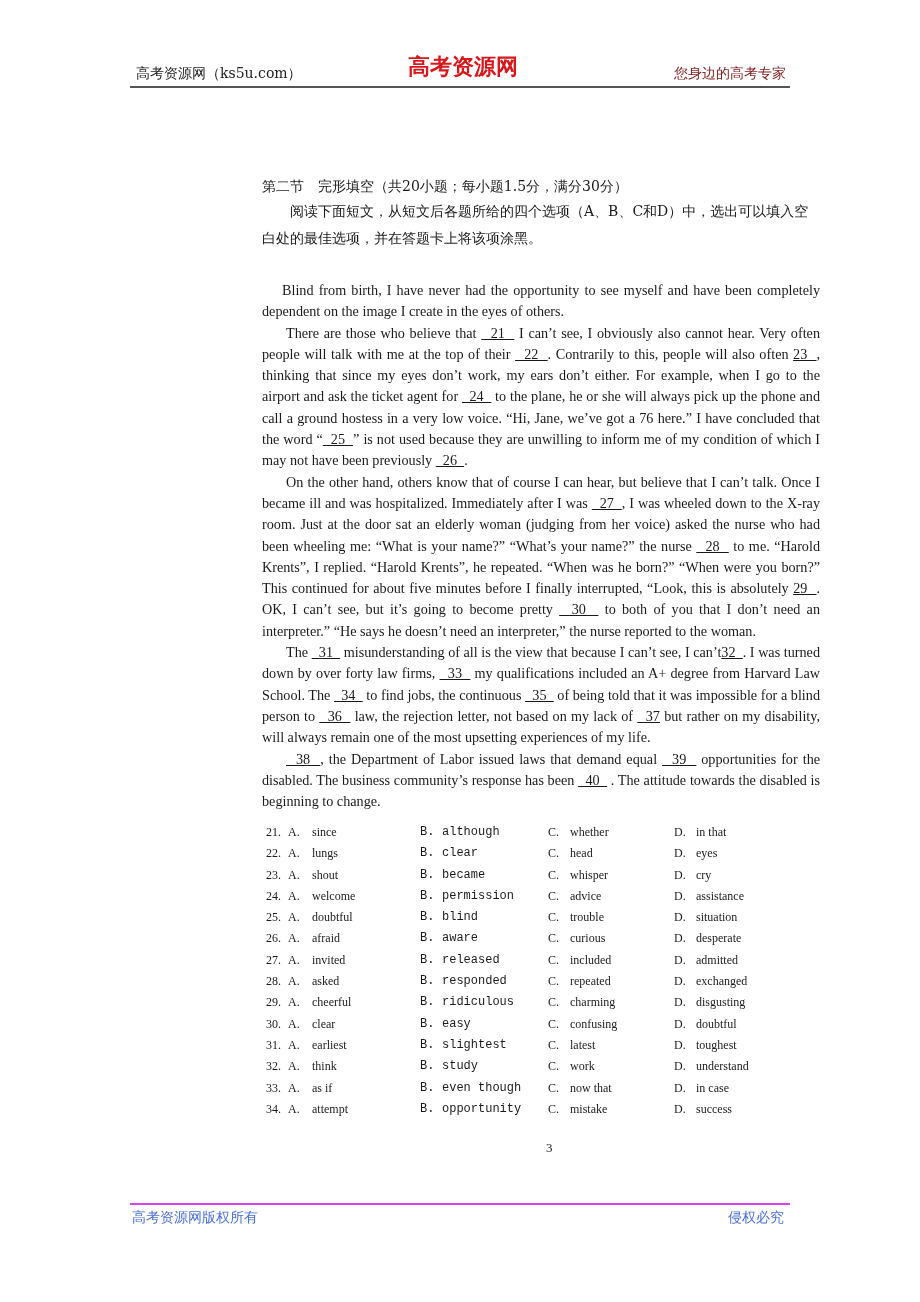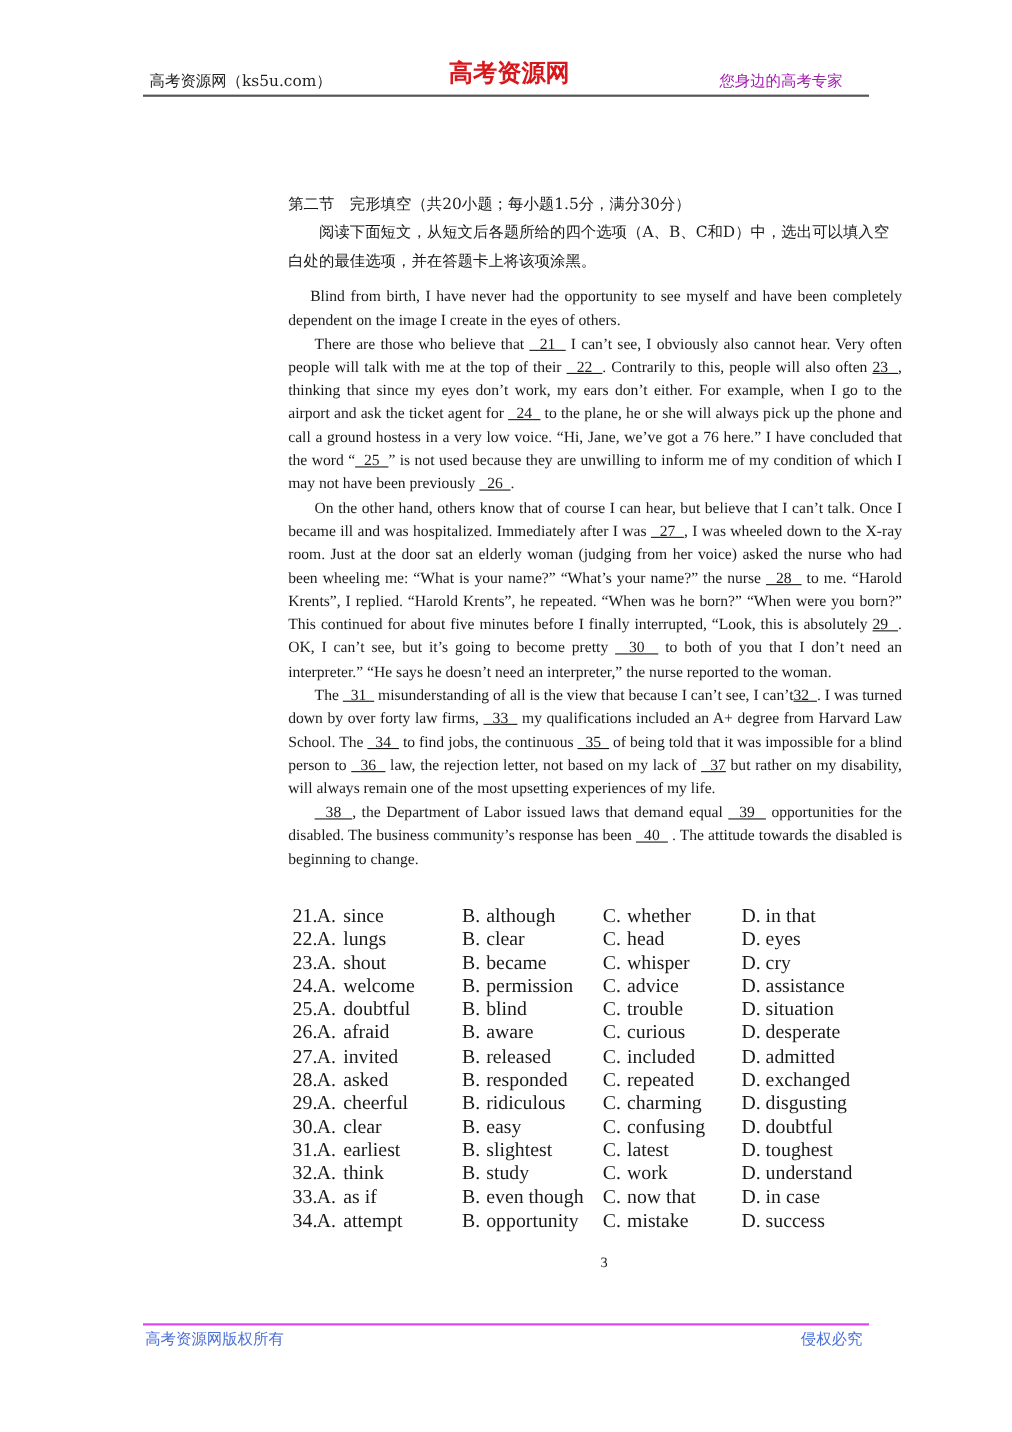--- a/index.html
+++ b/index.html
@@ -13,41 +13,41 @@
     }
     .header-left {
       position: absolute; left: 6px; bottom: 3px; font-size: 14px; color: #222;
       font-family: "DejaVu Serif", serif;
     }
     .header-logo {
       position: absolute; left: 278px; top: 0px; font-size: 22px; font-weight: bold;
       color: #d8171c; letter-spacing: 0px; font-family: "DejaVu Serif", serif;
     }
     .header-right {
-      position: absolute; right: 24px; bottom: 3px; font-size: 14px; color: #a21caf;
+      position: absolute; right: 4px; bottom: 3px; font-size: 14px; color: #7f1d1d;
       font-family: Liberation Sans, sans-serif;
     }
     .content { position: absolute; left: 262px; top: 176px; width: 558px; }
     .section-title { font-size: 14px; line-height: 20px; font-family: "DejaVu Serif", serif; }
     .instruction { font-size: 14px; line-height: 27px; text-indent: 28px; font-family: "DejaVu Serif", serif; margin-top: 2px; }
-    .passage { margin-top: 8px; }
+    .passage { margin-top: 28px; }
     .para {
       font-size: 14.2px; line-height: 21.3px; text-align: justify; text-indent: 24px; margin: 0;
     }
     .para.first { text-indent: 20px; }
     .blank { text-decoration: underline; white-space: pre; }
     .options {
       position: absolute; left: 266px; top: 822px; width: 560px;
     }
-    .opt-row { position: relative; height: 21.3px; font-size: 18px; line-height: 21.3px; }
+    .opt-row { position: relative; height: 21.3px; font-size: 12px; line-height: 21.3px; }
     .opt-num { position: absolute; left: 0; }
     .opt-col { position: absolute; }
     .opt-col .letter { display: inline-block; width: 22px; }
     .col-a { left: 46px; }
-    .col-b { left: 154px; }
+    .col-b { left: 154px; font-family: Liberation Mono, monospace; }
     .col-c { left: 282px; }
     .col-d { left: 408px; }
     .col-b .letter, .col-c .letter, .col-d .letter { width: 22px; }
     .page-number { position: absolute; left: 546px; top: 1140px; font-size: 13px; }
     .footer {
       position: absolute; left: 130px; top: 1203px; width: 660px; border-top: 2px solid #d946ef;
       height: 24px;
     }
     .footer-left { position: absolute; left: 2px; top: 4px; font-size: 14px; color: #4a6fd6; font-family: "DejaVu Serif", serif; }
     .footer-right { position: absolute; right: 6px; top: 4px; font-size: 14px; color: #4a6fd6; font-family: "DejaVu Serif", serif; }

